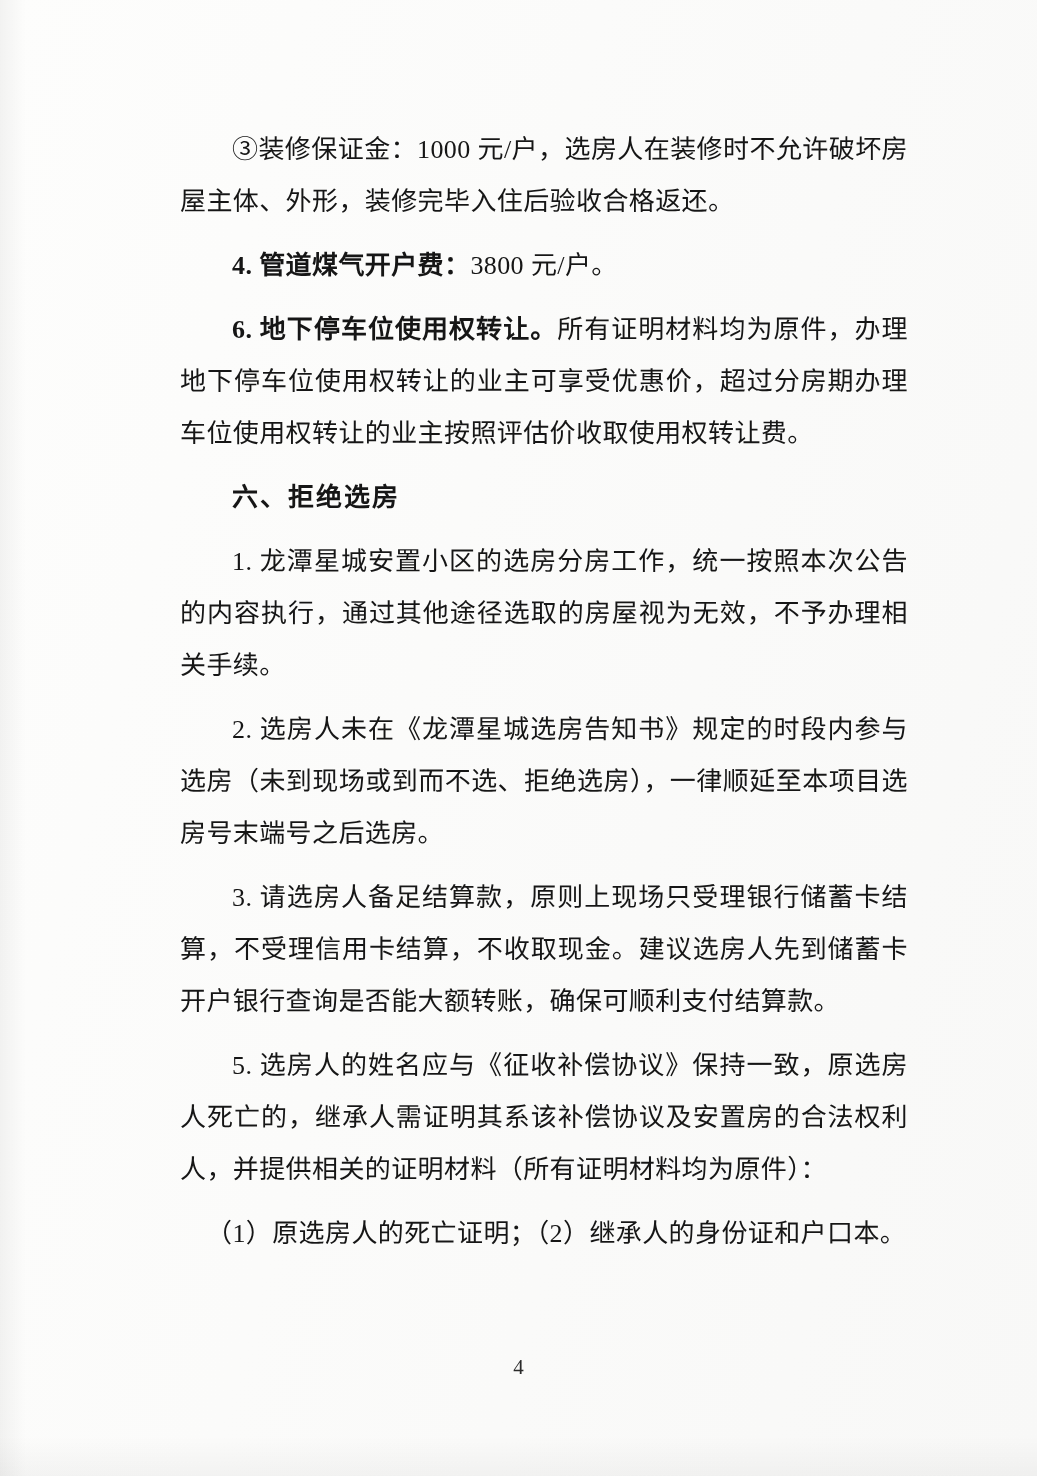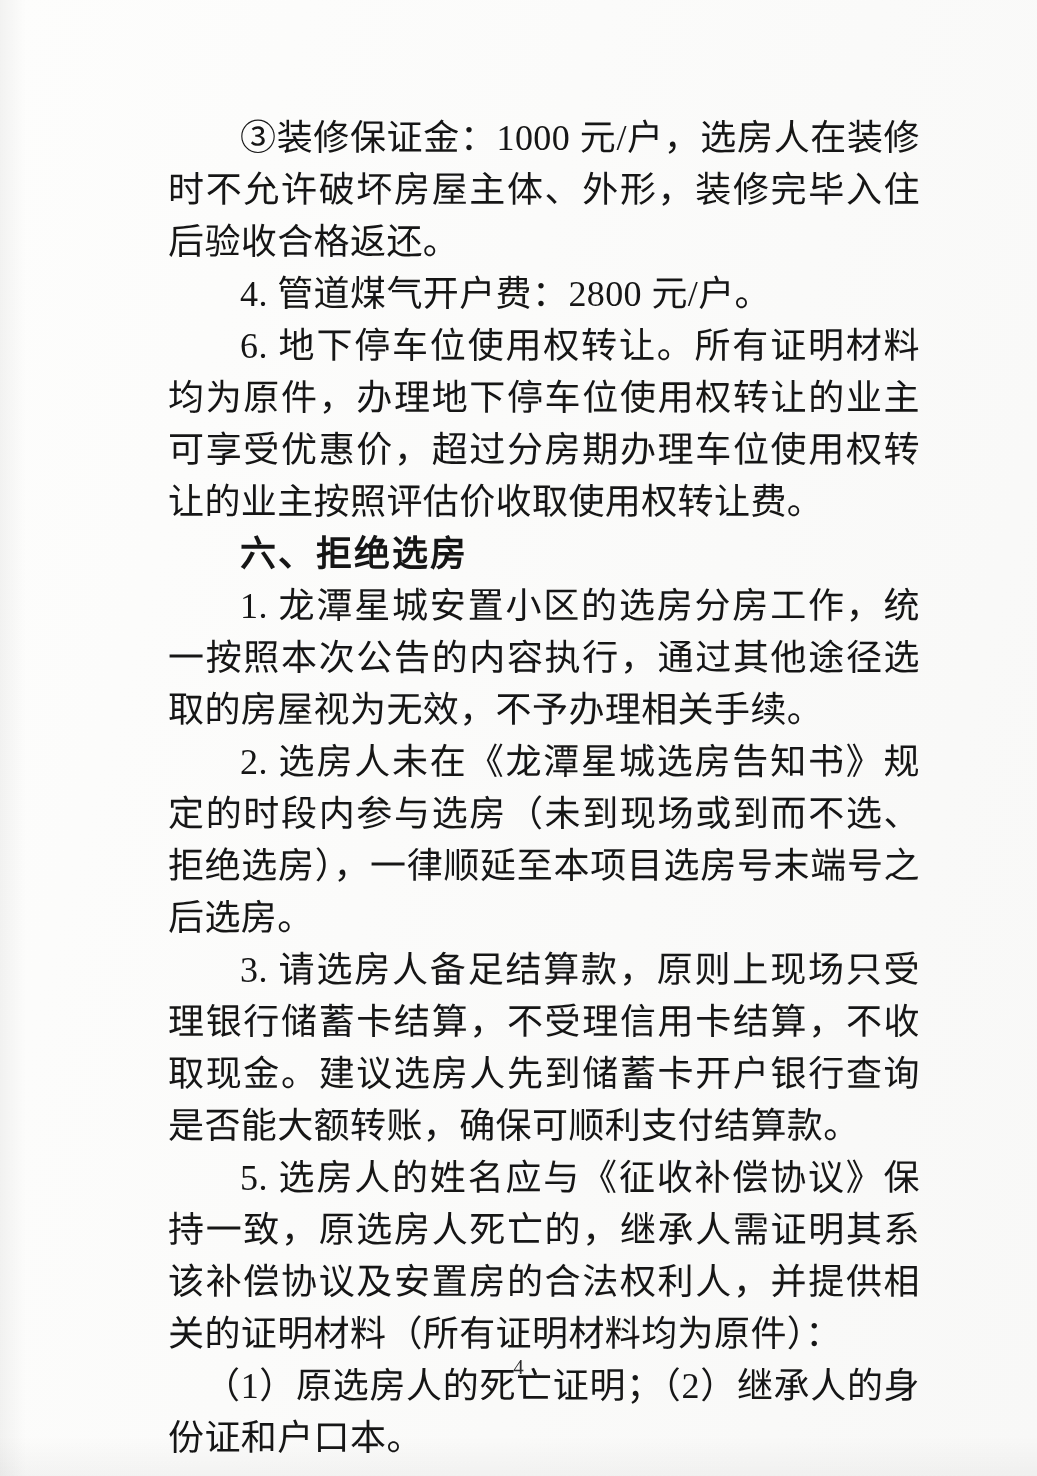--- a/index.html
+++ b/index.html
@@ -38,38 +38,38 @@
   }
 
   .content {
     position: absolute;
     left: 168px;
     top: 112px;
     width: 752px;
   }
 
   p {
-    margin: 0;
-    font-size: 36px;
+    margin: 12px;
+    font-size: 26px;
     line-height: 52px;
     letter-spacing: 0.4px;
     text-align: justify;
     text-justify: inter-ideograph;
     color: #161616;
   }
 
   .indent {
     text-indent: 2em;
   }
   .indent-1 {
     text-indent: 1em;
   }
 
   .bold {
-    font-weight: 400;
+    font-weight: 700;
   }
 
   .heading {
     font-weight: 700;
     letter-spacing: 2px;
   }
 
   .para + .para {
     margin-top: 0px;
   }
@@ -90,21 +90,21 @@
 
 <div class="page">
   <div class="page-shadow-left"></div>
   <div class="page-shadow-bottom"></div>
 
   <div class="content">
 
     <p class="para indent">③装修保证金：1000 元/户，选房人在装修时不允许破坏房屋主体、外形，装修完毕入住后验收合格返还。</p>
 
     <p class="para indent">
-      <span class="bold">4. 管道煤气开户费：</span><span>2800 元/户。</span>
+      <span class="bold">4. 管道煤气开户费：</span><span>3800 元/户。</span>
     </p>
 
     <p class="para indent">
       <span class="bold">6. 地下停车位使用权转让。</span><span>所有证明材料均为原件，办理地下停车位使用权转让的业主可享受优惠价，超过分房期办理车位使用权转让的业主按照评估价收取使用权转让费。</span>
     </p>
 
     <p class="para indent heading">六、拒绝选房</p>
 
     <p class="para indent">1. 龙潭星城安置小区的选房分房工作，统一按照本次公告的内容执行，通过其他途径选取的房屋视为无效，不予办理相关手续。</p>
 

